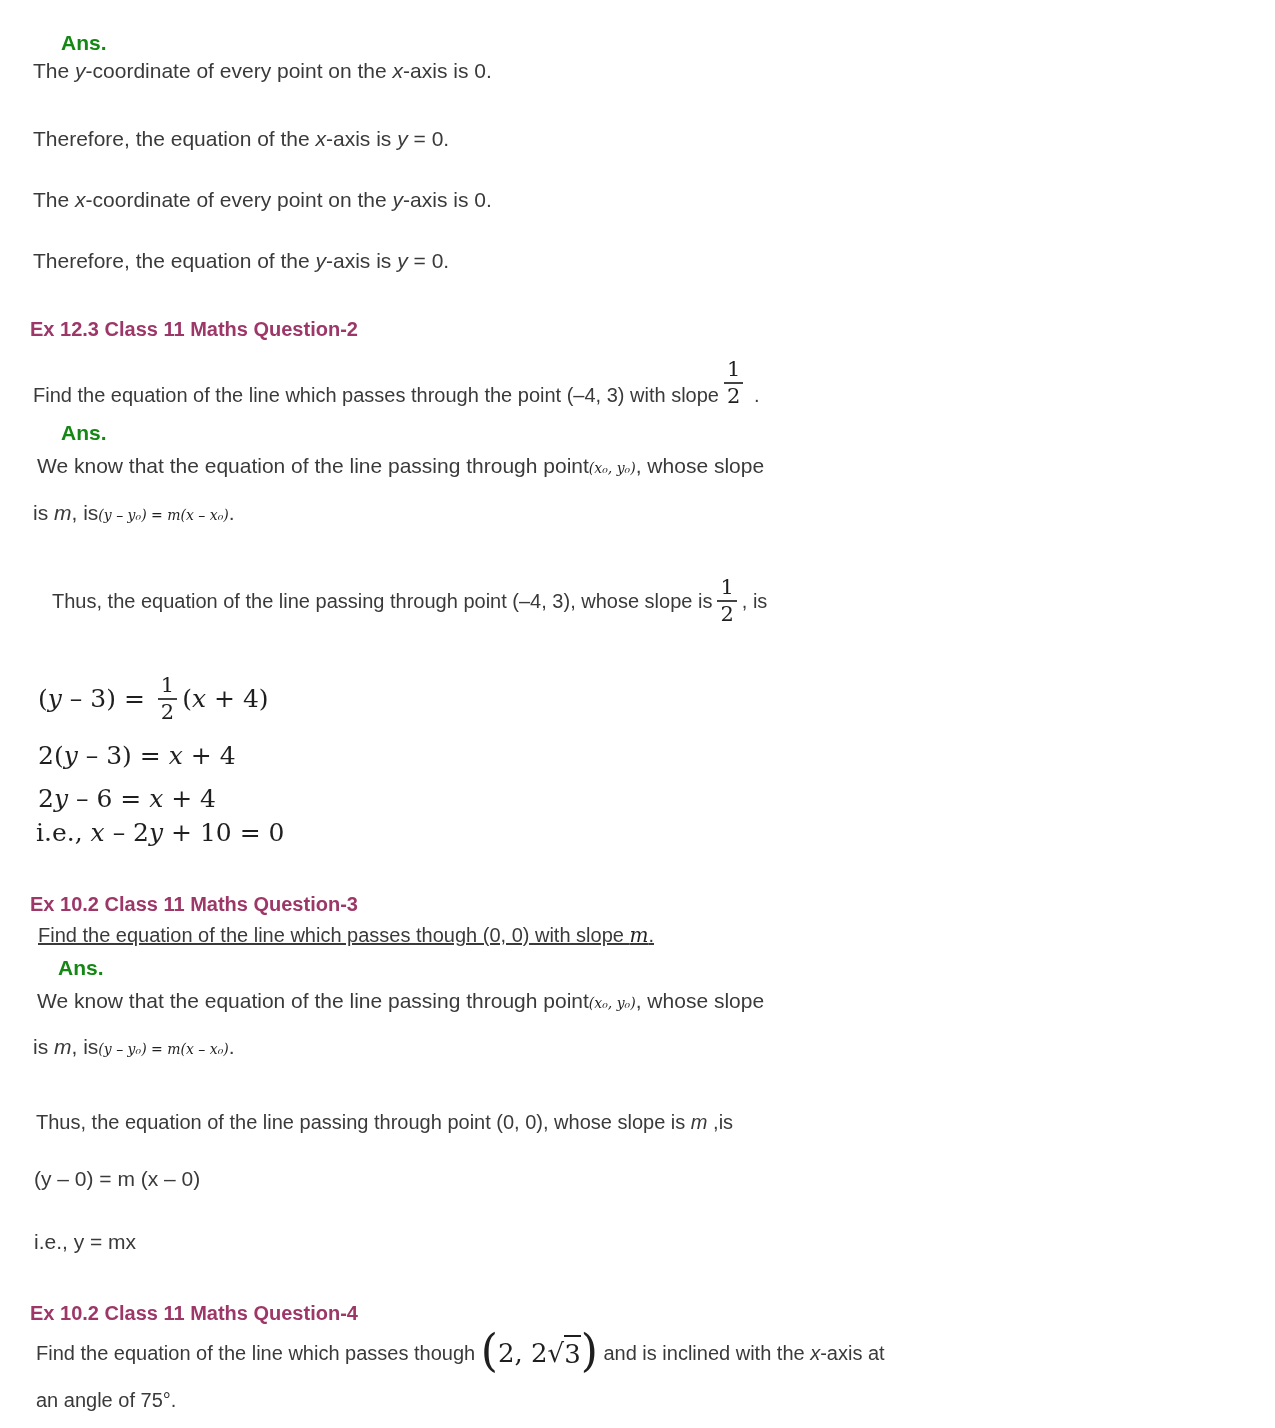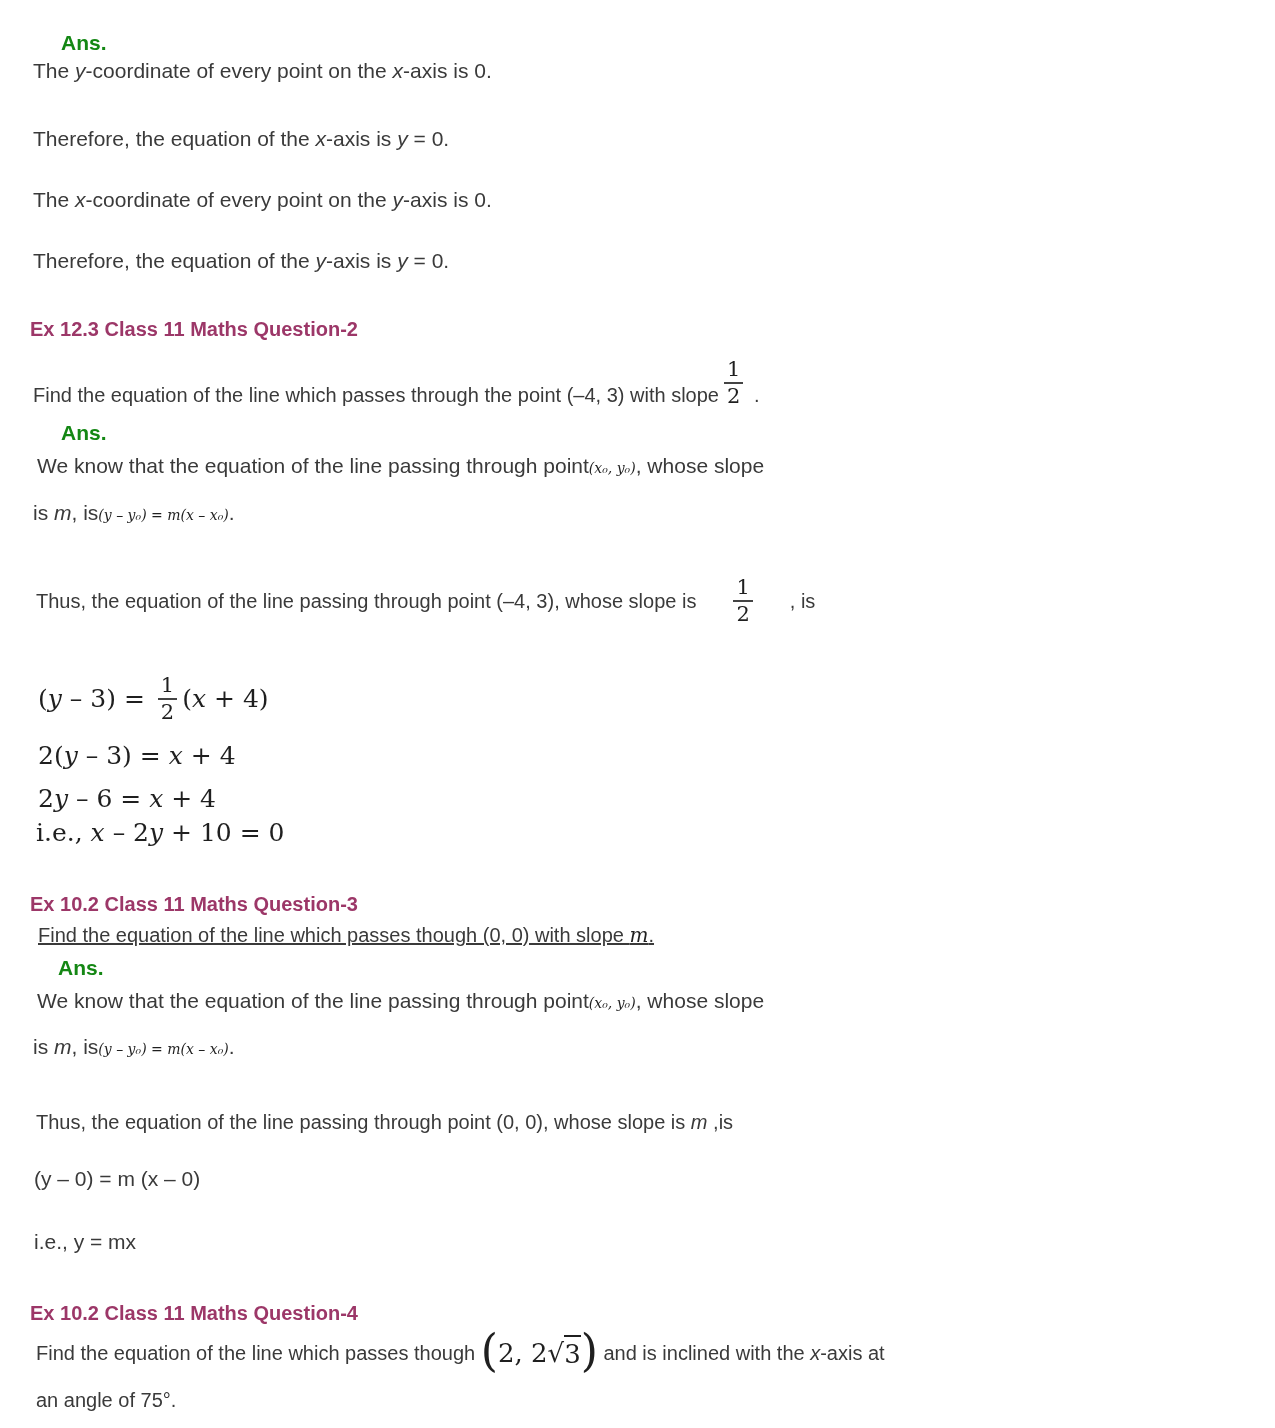--- a/index.html
+++ b/index.html
@@ -42,21 +42,21 @@
   <div class="abs h" style="left:30px;top:317px;">Ex 12.3 Class 11 Maths Question-2</div>
 
   <div class="row b20" style="left:33px;top:346px;height:62px;align-items:flex-end;"><span>Find the equation of the line which passes through the point (–4, 3) with slope</span><span class="frac"><span class="num">1</span><span class="den">2</span></span><span> .</span></div>
 
   <div class="abs ans" style="left:33px;top:420px;">Ans.</div>
 
   <div class="abs b21" style="left:37px;top:453px;"><span>We know that the equation of the line passing through point</span><span class="math">(x₀, y₀)</span><span>, whose slope</span></div>
 
   <div class="abs b21" style="left:33px;top:500px;"><span>is </span><span class="bi">m</span><span>, is</span><span class="math">(y – y₀) = m(x – x₀)</span><span>.</span></div>
 
-  <div class="row b20" style="left:36px;top:570px;height:62px;gap:32px;"><span>Thus, the equation of the line passing through point (–4, 3), whose slope is</span><span class="frac"><span class="num">1</span><span class="den">2</span></span><span>, is</span></div>
+  <div class="row b20" style="left:52px;top:570px;height:62px;"><span>Thus, the equation of the line passing through point (–4, 3), whose slope is</span><span class="frac"><span class="num">1</span><span class="den">2</span></span><span>, is</span></div>
 
   <div class="row eq" style="left:38px;top:666px;height:66px;"><span>(</span><span class="mi">y</span><span> – 3) = </span><span class="frac"><span class="num">1</span><span class="den">2</span></span><span>(</span><span class="mi">x</span><span> + 4)</span></div>
 
   <div class="abs eq" style="left:38px;top:740px;"><span>2(</span><span class="mi">y</span><span> – 3) = </span><span class="mi">x</span><span> + 4</span></div>
 
   <div class="abs eq" style="left:38px;top:783px;text-align:center;"><span>2</span><span class="mi">y</span><span> – 6 = </span><span class="mi">x</span><span> + 4</span></div>
 
   <div class="abs eq" style="left:36px;top:817px;"><span>i.e., </span><span class="mi">x</span><span> – 2</span><span class="mi">y</span><span> + 10 = 0</span></div>
 
   <div class="abs h" style="left:30px;top:892px;">Ex 10.2 Class 11 Maths Question-3</div>

